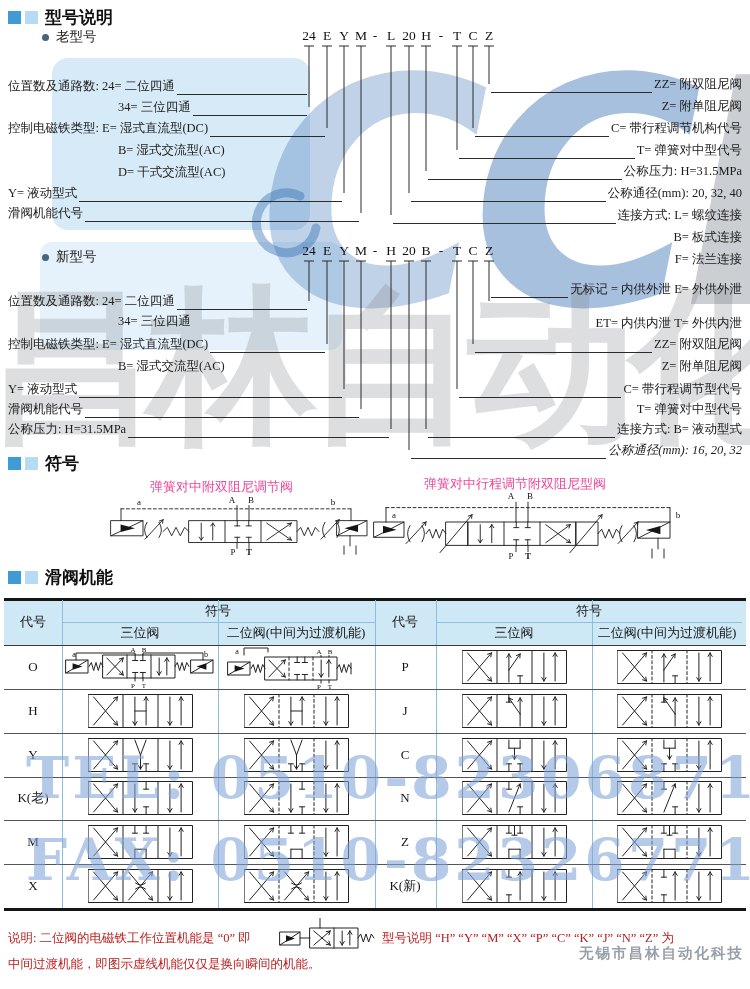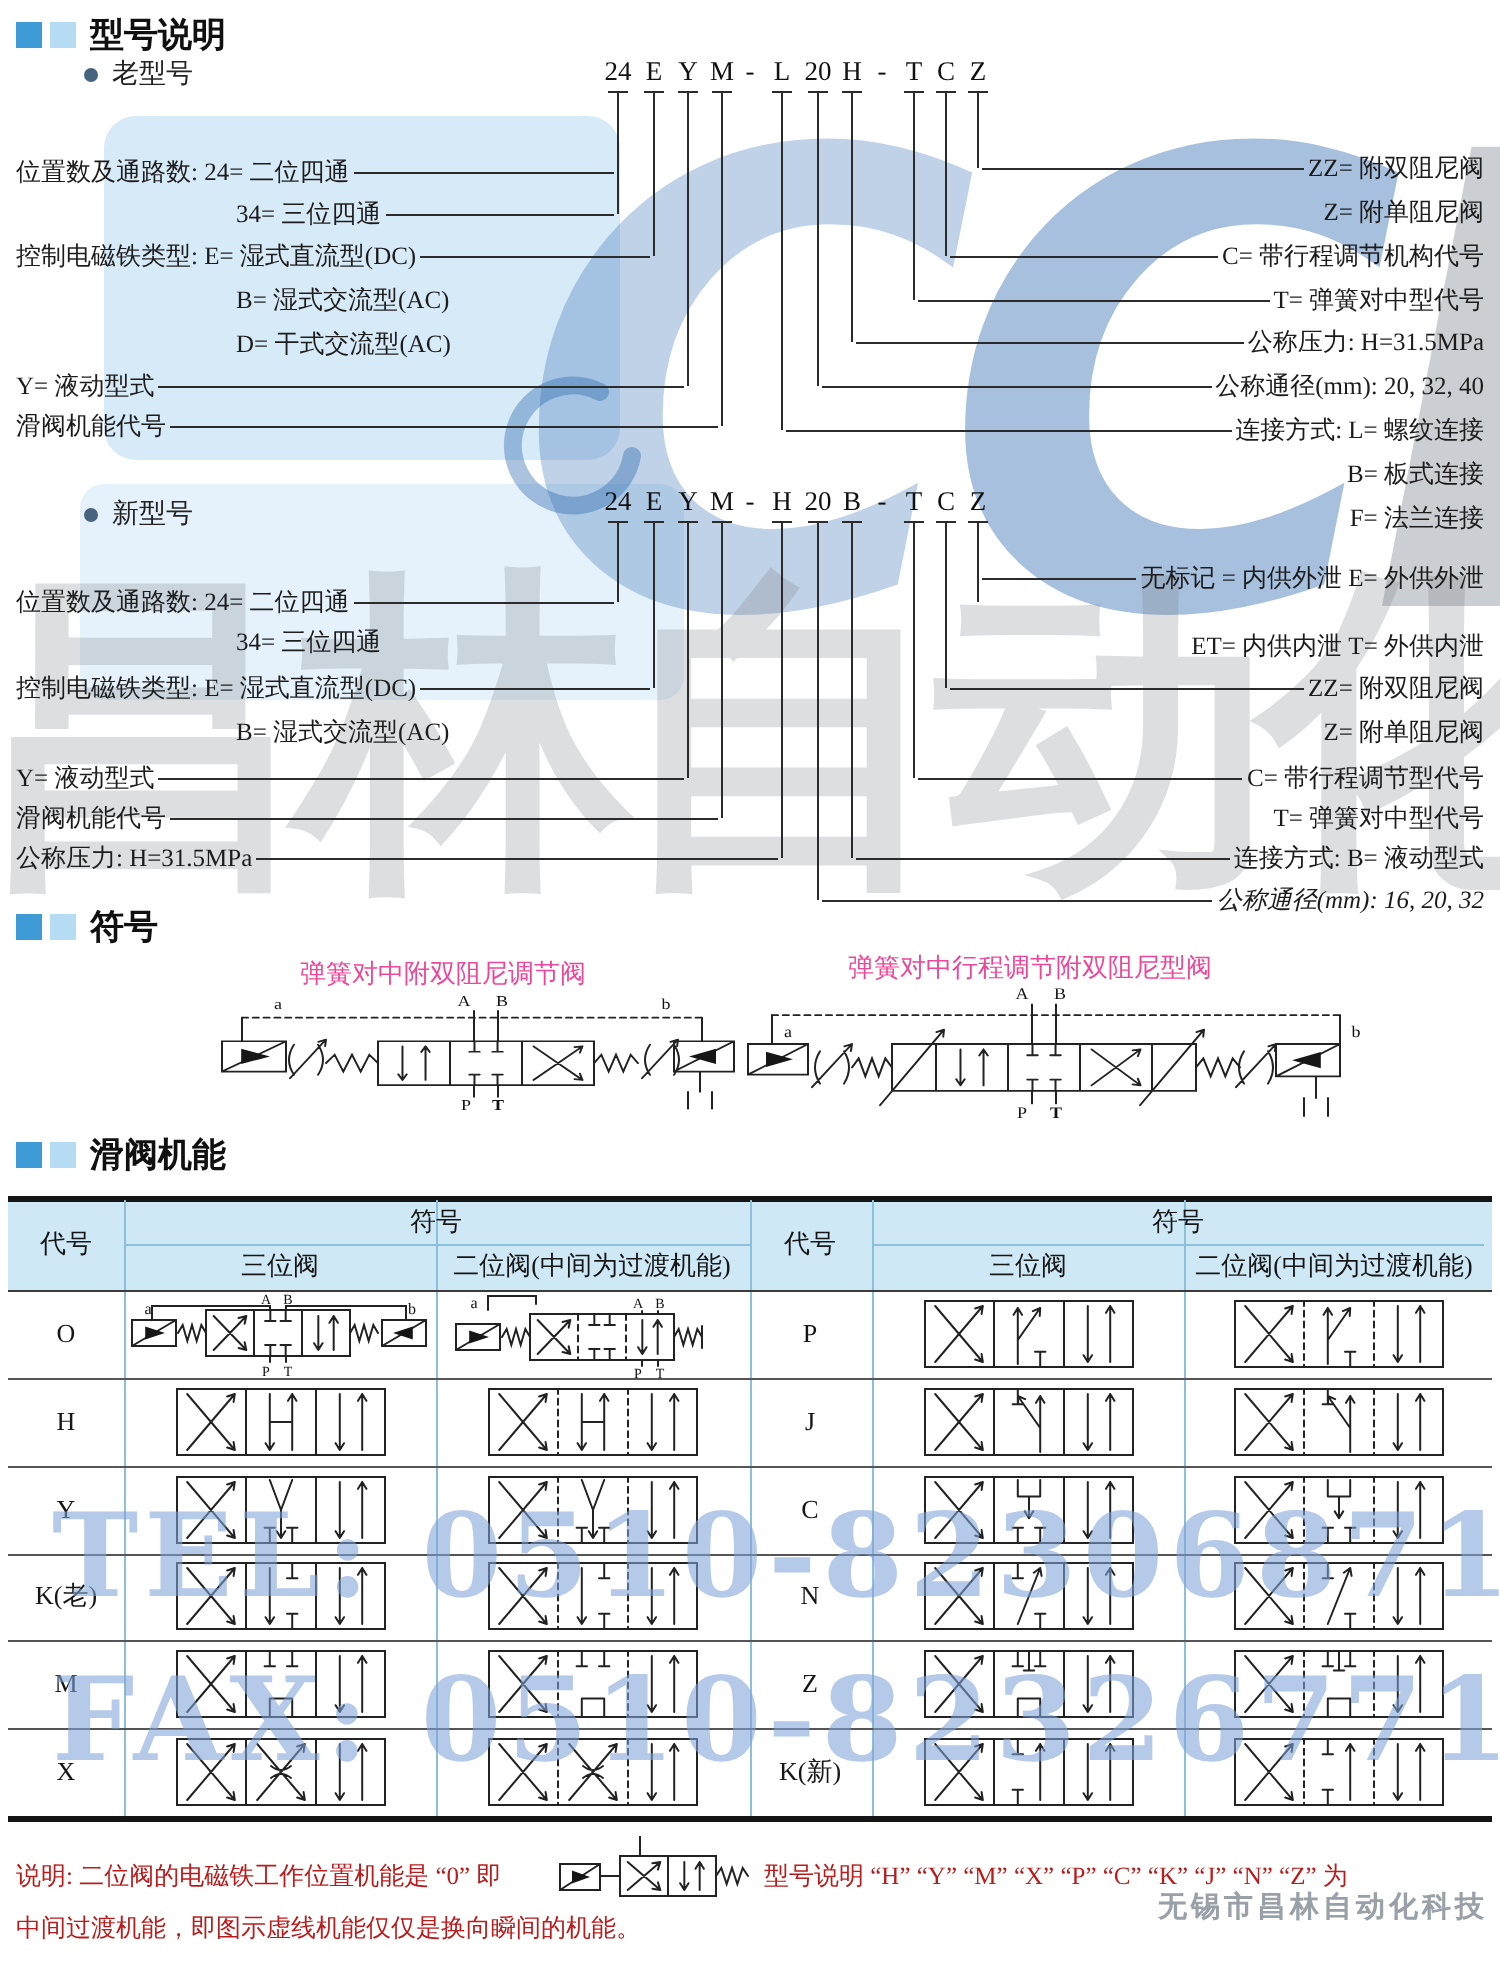--- a/index.html
+++ b/index.html
@@ -20,21 +20,21 @@
           letter-spacing:3px;color:rgba(128,162,216,.58);white-space:nowrap}
   
   .sec-h{position:absolute;z-index:2;display:flex;align-items:center;gap:7px;
          font-family:"Liberation Sans","DejaVu Sans",sans-serif;font-weight:bold;font-size:17px;color:#101010}
   .sq{width:13px;height:13px}
   .sq1{background:#3f9bd6}
   .sq2{background:#b5dcf2;margin-left:-3px}
   .bullet{position:absolute;z-index:2;display:flex;align-items:center;gap:7px;font-size:13.5px;color:#222}
   .dot{width:7px;height:7px;border-radius:50%;background:#46647e}
   
-  .lrow{position:absolute;z-index:2;height:18px;display:flex;align-items:center;
+  .lrow{position:absolute;z-index:2;height:18px;display:flex;align-items:flex-end;
         font-size:12.5px;white-space:nowrap;color:#1c1c1c}
   .lrow .ln{flex:1 1 auto;border-top:1px solid #2b2b2b;margin:0 2px;min-width:4px}
   .tok{position:absolute;z-index:2;transform:translateX(-50%);font-size:13.5px;color:#111}
   
   svg.sch{position:absolute;z-index:2}
   svg.sch .s{fill:none;stroke:#222;stroke-width:1;stroke-linecap:round}
   svg.sch .dsh{stroke-dasharray:3,2.4}
   svg.sch .f{fill:#161616;stroke:none}
   svg.sch text{font-family:"Liberation Serif",serif;font-size:9px;fill:#111;text-anchor:middle}
   svg.sch text.t7{font-size:7px}

